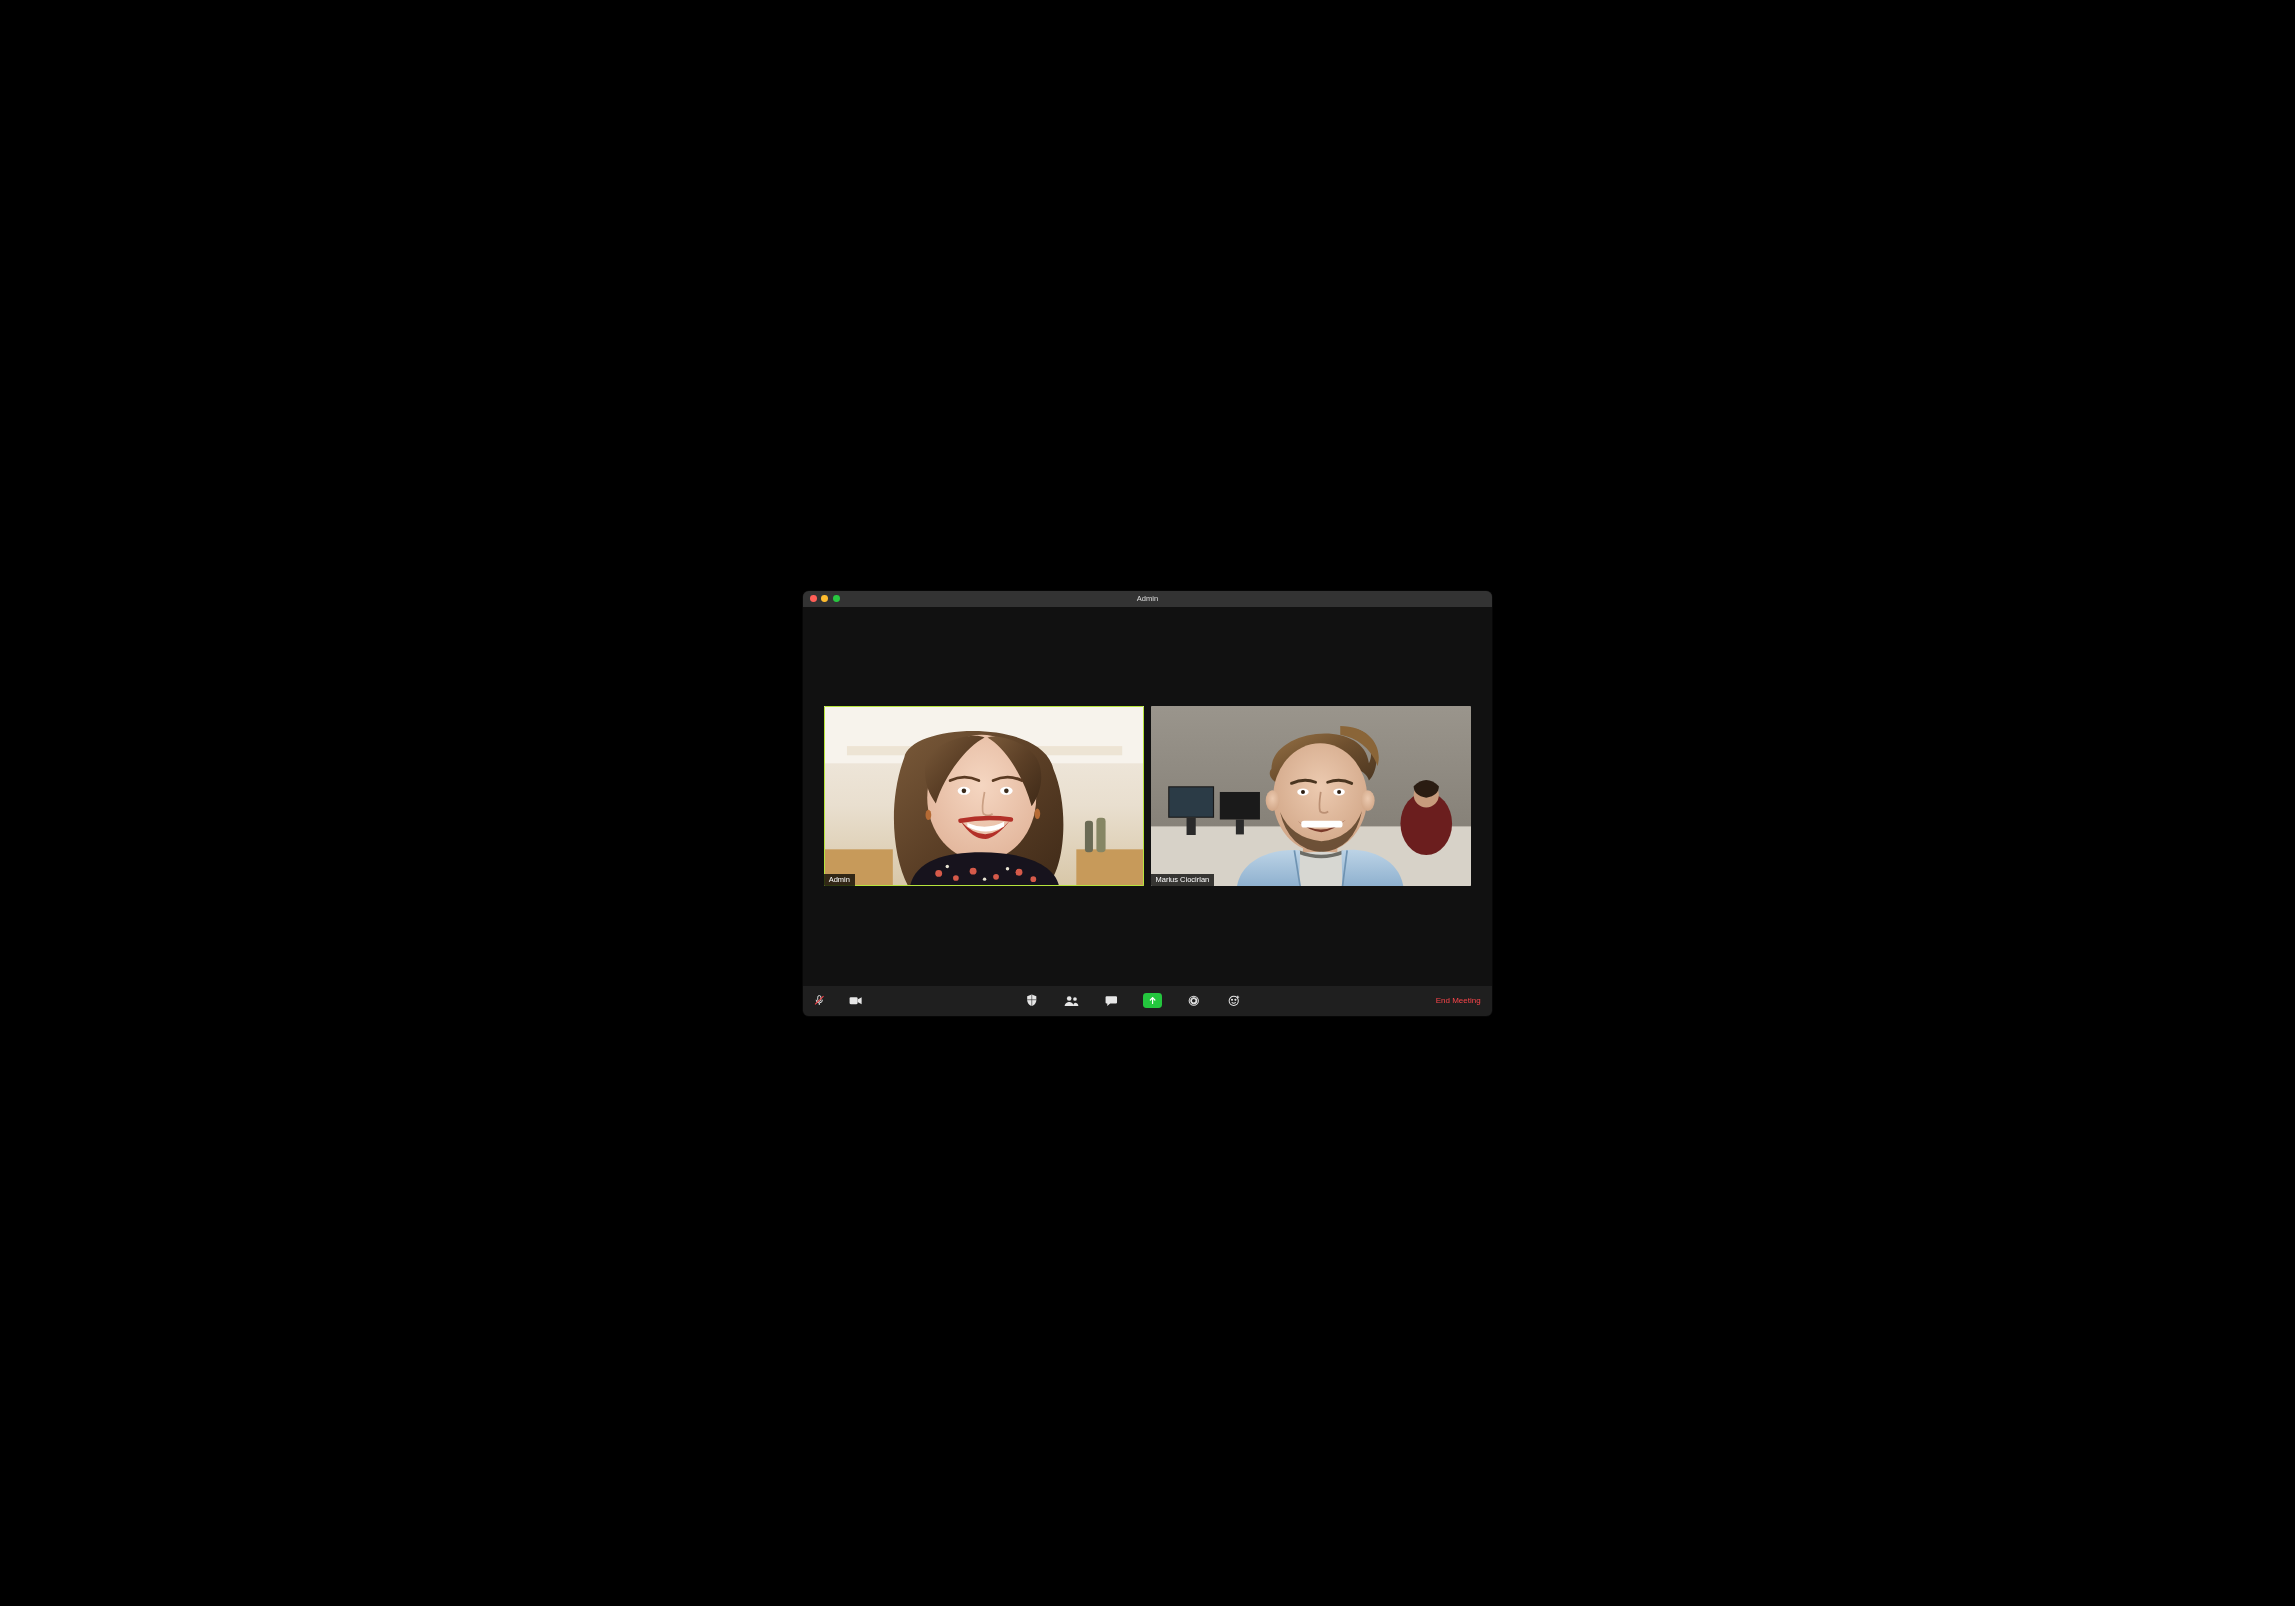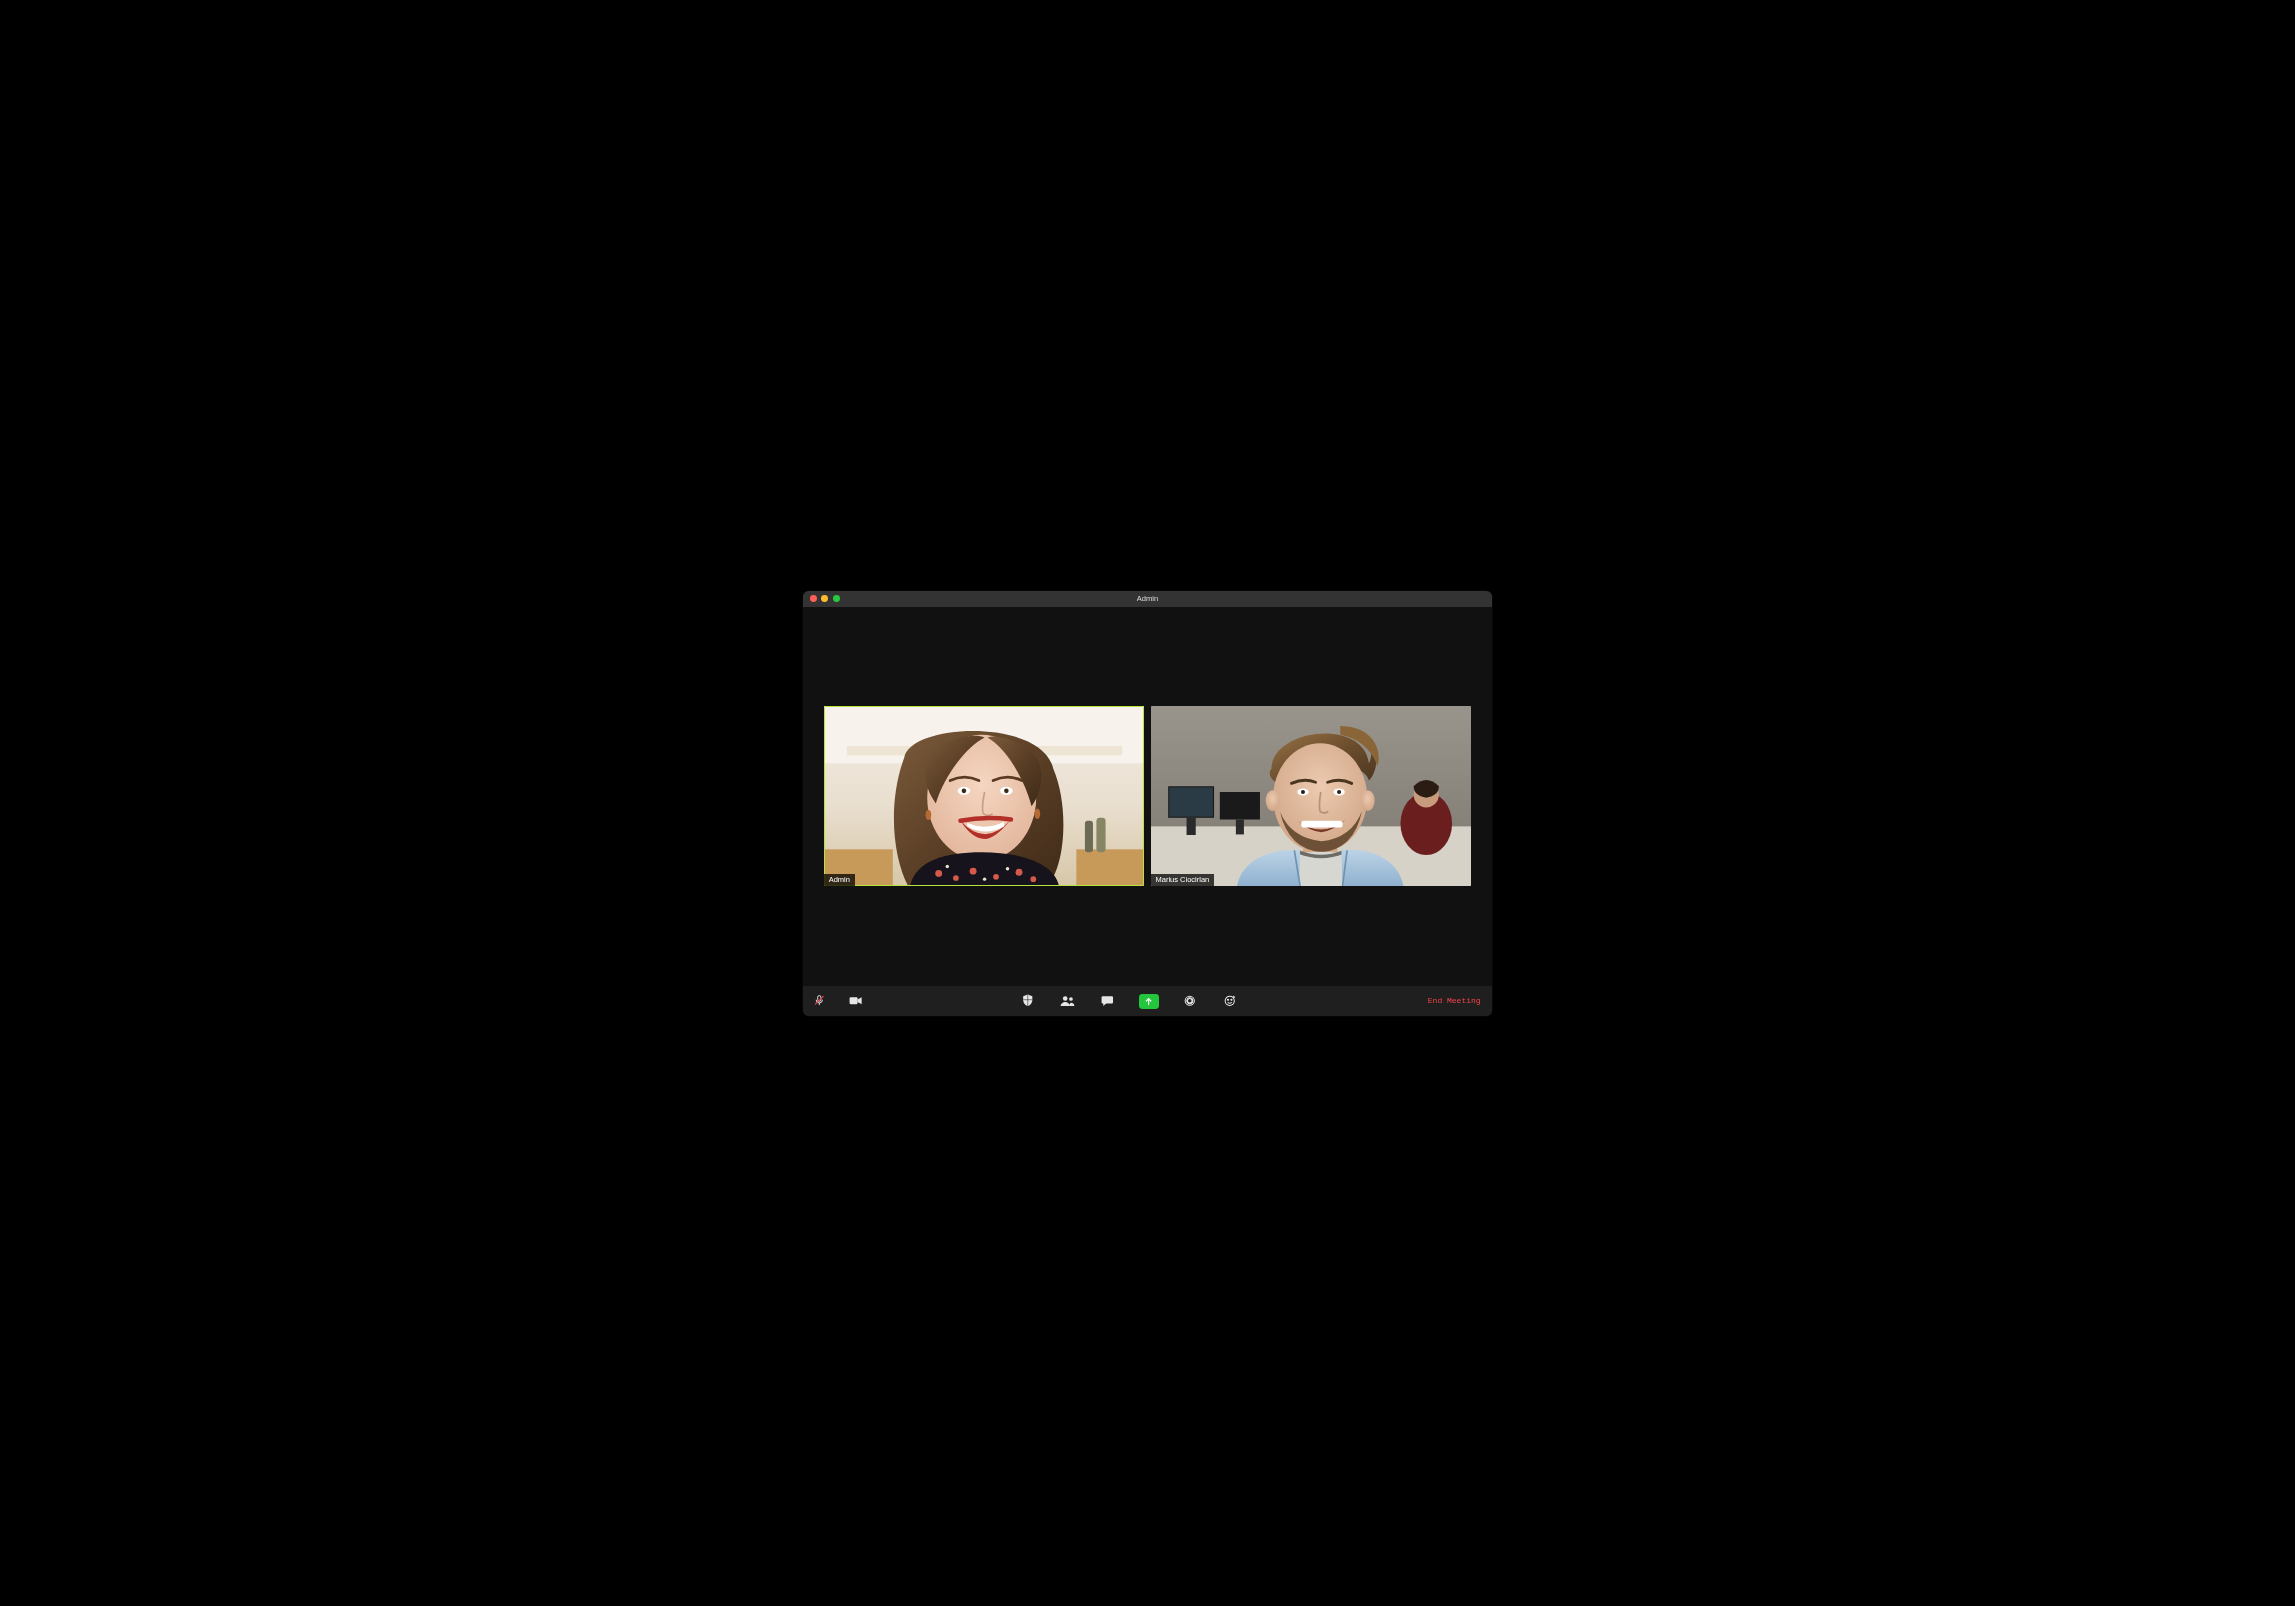--- a/index.html
+++ b/index.html
@@ -89,23 +89,22 @@
     height: 30px;
     background: #1f1f1f;
     display: flex;
     align-items: center;
     padding: 0 8px;
     flex-shrink: 0;
     position: relative;
   }
   .tb-left, .tb-center, .tb-right {
     display: flex;
-    align-items: flex-end;
+    align-items: center;
     gap: 19.5px;
-    font-family: Liberation Mono, monospace;
   }
   .tb-left { flex: 0 0 auto; }
   .tb-spacer1 { flex: 1; }
   .tb-center { flex: 0 0 auto; gap: 23px; }
   .tb-spacer2 { flex: 1.2; }
   .tb-right { flex: 0 0 auto; }
   .tb-btn {
     display: flex;
     align-items: center;
     justify-content: center;

